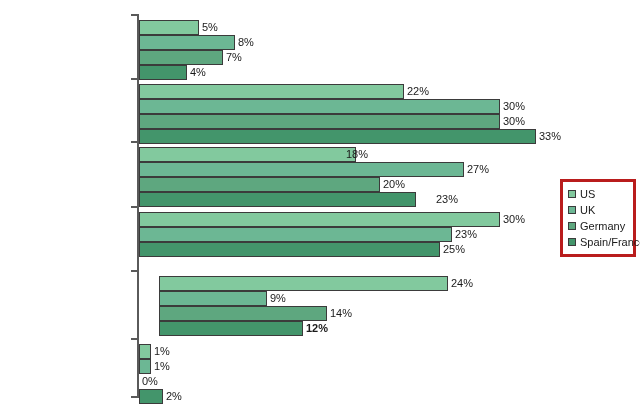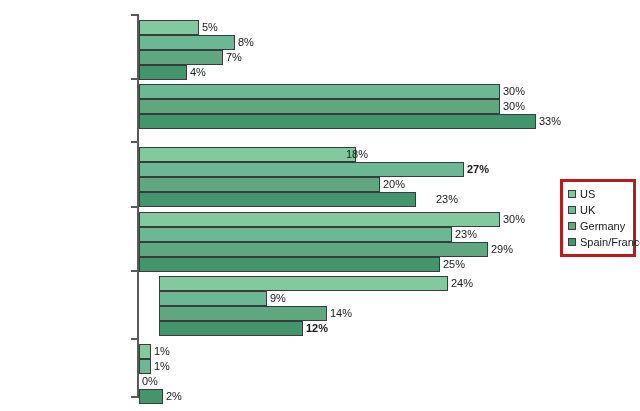--- a/index.html
+++ b/index.html
@@ -136,64 +136,64 @@
             <div class="bar" title="Germany 7%" style="width: 84px; background: rgb(94, 167, 127);"></div>
             <div class="bar-value" style="left: 84px;">7%</div>
           </div>
           <div class="bar-row">
             <div class="bar" title="Spain/France 4%" style="width: 48px; background: rgb(67, 149, 107);"></div>
             <div class="bar-value" style="left: 48px;">4%</div>
           </div>
         </div>
         <div class="group" style="top: 70px;">
           <div class="bar-row">
+            <div class="bar" title="US 22%" style="width: 265px; background: rgb(130, 201, 158);"></div>
+            <div class="bar-value" style="left: 265px;">22%</div>
+          </div>
+          <div class="bar-row">
             <div class="bar" title="UK 30%" style="width: 361px; background: rgb(108, 183, 148);"></div>
             <div class="bar-value" style="left: 361px;">30%</div>
           </div>
           <div class="bar-row">
             <div class="bar" title="Germany 30%" style="width: 361px; background: rgb(94, 167, 127);"></div>
             <div class="bar-value" style="left: 361px;">30%</div>
           </div>
           <div class="bar-row">
             <div class="bar" title="Spain/France 33%" style="width: 397px; background: rgb(67, 149, 107);"></div>
             <div class="bar-value" style="left: 397px;">33%</div>
           </div>
         </div>
         <div class="group" style="top: 133px;">
           <div class="bar-row">
             <div class="bar" title="US 18%" style="width: 217px; background: rgb(130, 201, 158);"></div>
             <div class="bar-value" style="left: 204px;">18%</div>
           </div>
           <div class="bar-row">
             <div class="bar" title="UK 27%" style="width: 325px; background: rgb(108, 183, 148);"></div>
-            <div class="bar-value" style="left: 325px; font-weight: bold;">27%</div>
+            <div class="bar-value" style="left: 325px;">27%</div>
           </div>
           <div class="bar-row">
             <div class="bar" title="Germany 20%" style="width: 241px; background: rgb(94, 167, 127);"></div>
             <div class="bar-value" style="left: 241px;">20%</div>
           </div>
           <div class="bar-row">
             <div class="bar" title="Spain/France 23%" style="width: 277px; background: rgb(67, 149, 107);"></div>
             <div class="bar-value" style="left: 294px;">23%</div>
           </div>
         </div>
         <div class="group" style="top: 198px;">
           <div class="bar-row">
             <div class="bar" title="US 30%" style="width: 361px; background: rgb(130, 201, 158);"></div>
             <div class="bar-value" style="left: 361px;">30%</div>
           </div>
           <div class="bar-row">
             <div class="bar" title="UK 26%" style="width: 313px; background: rgb(108, 183, 148);"></div>
             <div class="bar-value" style="left: 313px;">23%</div>
           </div>
           <div class="bar-row">
-            <div class="bar" title="Germany 29%" style="width: 349px; background: rgb(94, 167, 127);"></div>
-            <div class="bar-value" style="left: 349px;">29%</div>
-          </div>
-          <div class="bar-row">
             <div class="bar" title="Spain/France 25%" style="width: 301px; background: rgb(67, 149, 107);"></div>
             <div class="bar-value" style="left: 301px;">25%</div>
           </div>
         </div>
         <div class="group" style="top: 262px; margin-left: 20px;">
           <div class="bar-row">
             <div class="bar" title="US 24%" style="width: 289px; background: rgb(130, 201, 158);"></div>
             <div class="bar-value" style="left: 289px;">24%</div>
           </div>
           <div class="bar-row">

